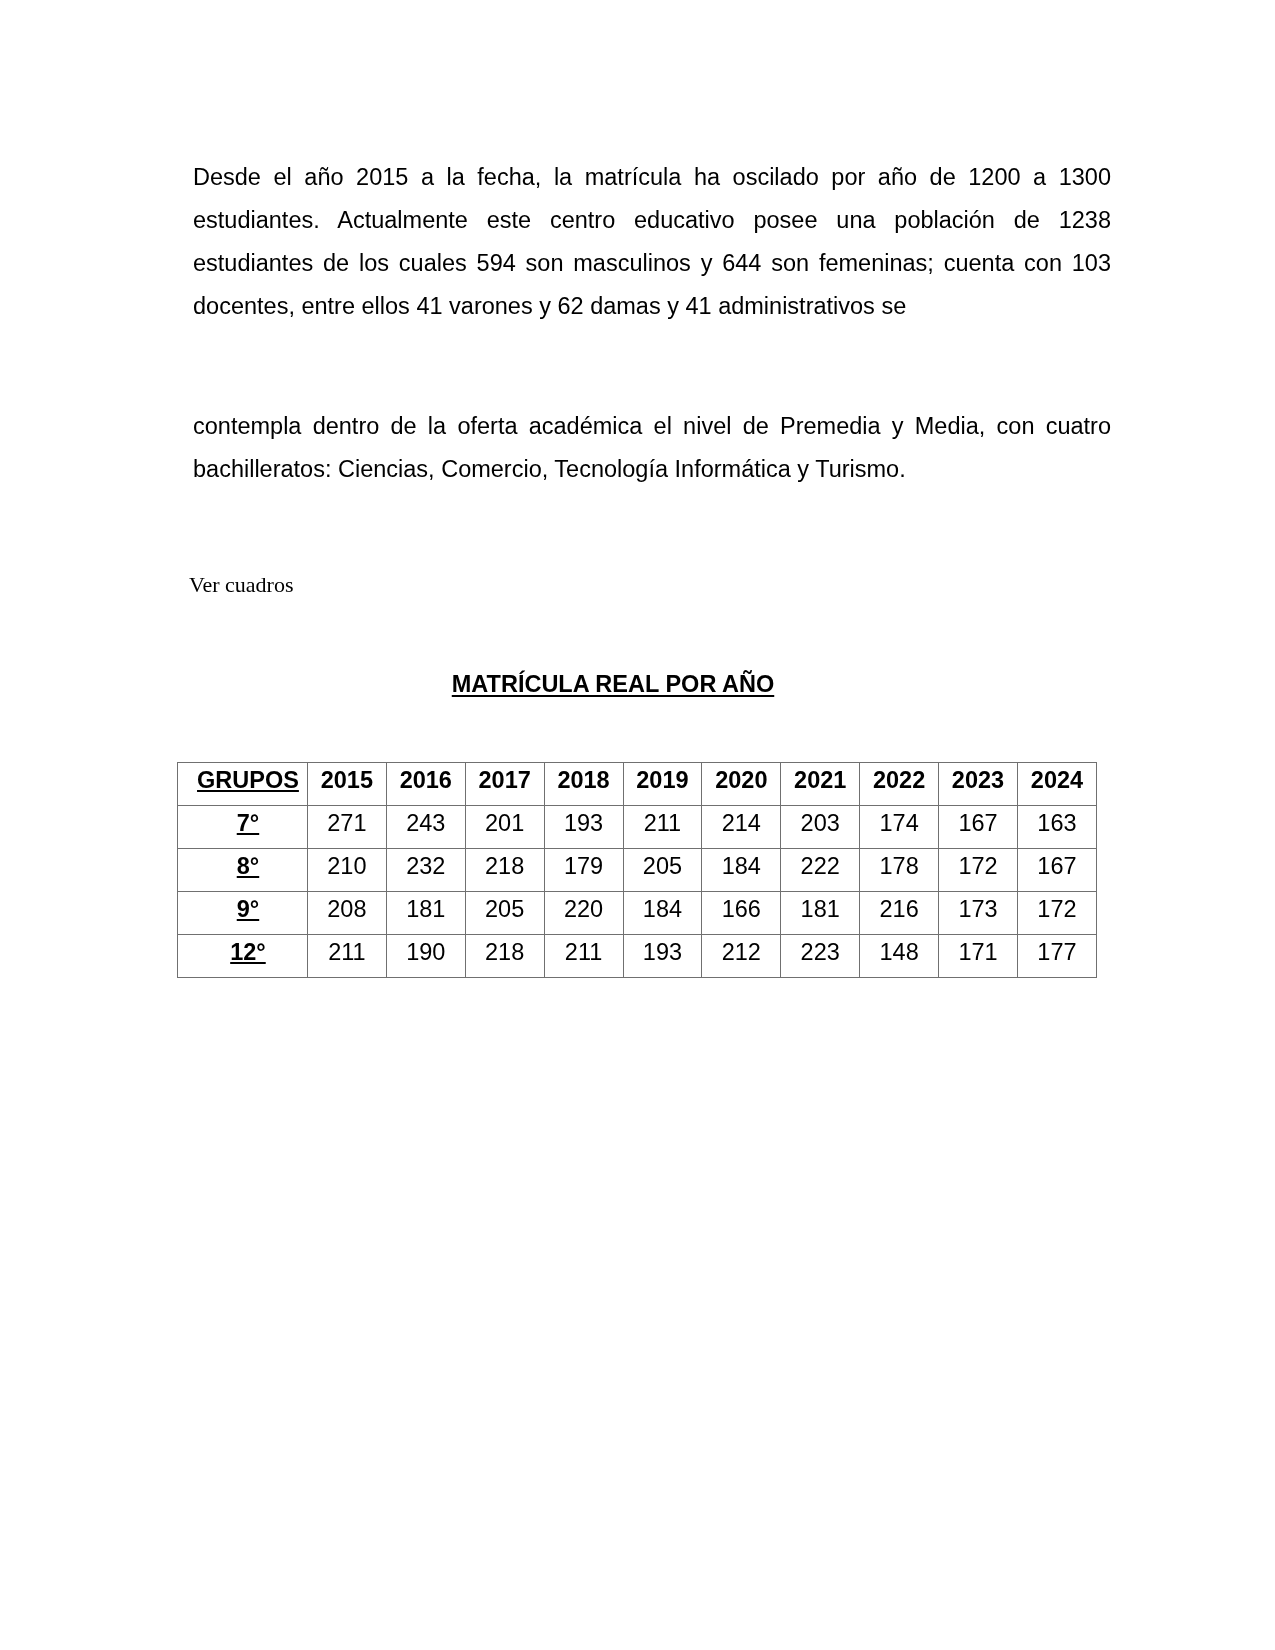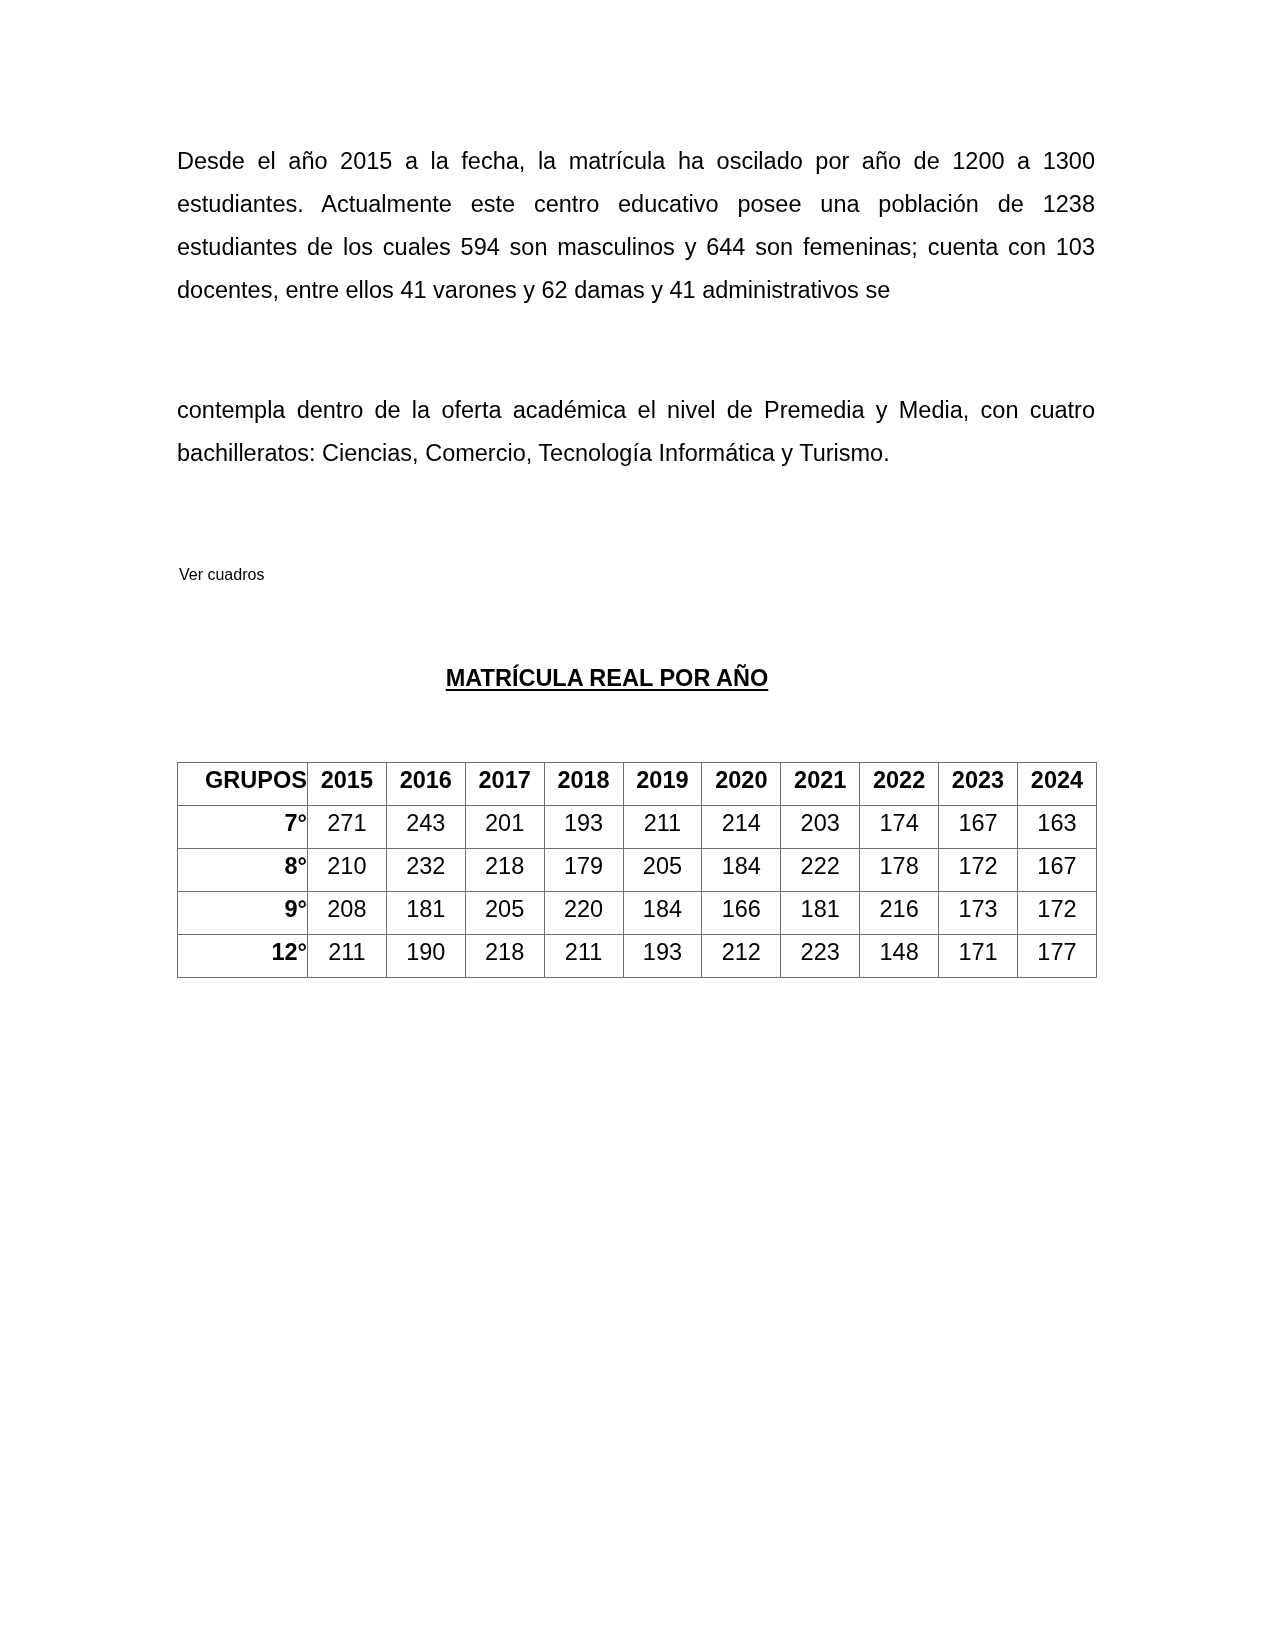--- a/index.html
+++ b/index.html
@@ -1,32 +1,32 @@
 <!DOCTYPE html>
 <html><head>
 <meta charset="utf-8">
 <style>
   html, body { margin: 0; padding: 0; background: #ffffff; }
   body { width: 1275px; height: 1650px; position: relative; overflow: hidden;
          font-family: "Liberation Sans", sans-serif; color: #000; }
   .para { position: absolute; left: 177px; width: 918px; font-size: 23.5px; line-height: 43px;
-          text-align: justify; margin: 0; }
+          text-align: justify; margin: 16px; }
   .para.last-line-left { text-align-last: left; }
   #p1 { top: 140px; }
   #p2 { top: 389px; }
-  #ver { position: absolute; left: 177px; top: 551px; font-size: 16px; line-height: 43px; margin: 2px; }
+  #ver { position: absolute; left: 177px; top: 551px; font-size: 22px; line-height: 43px; margin: 12px; font-family: Liberation Serif, serif; }
   #title { position: absolute; left: 0; width: 1210px; top: 658px; text-align: center;
-           font-size: 23.5px; font-weight: bold; line-height: 36px; margin: 2px; }
+           font-size: 23.5px; font-weight: bold; line-height: 36px; margin: 8px; }
   #title span { text-decoration: underline; text-decoration-thickness: 2px; text-underline-offset: 3px; }
   table { position: absolute; left: 177px; top: 762px; border-collapse: collapse; width: 920px; }
   td, th { border: 1.5px solid #707070; height: 42px; padding: 0; vertical-align: top;
            font-size: 23.5px; line-height: 34px; }
   th { font-weight: bold; }
   td.num { text-align: center; }
-  .first { text-align: right; padding-left: 11px; font-weight: bold; width: 118px; }
+  .first { text-align: center; padding-left: 11px; font-weight: bold; width: 118px; text-decoration: underline; }
   tr.total td { font-weight: bold; }
   th.year, td.num { width: 78px; }
 </style>
 </head>
 <body>
 
 <p id="p1" class="para last-line-left">Desde el año 2015 a la fecha, la matrícula ha oscilado por año de 1200 a 1300 estudiantes.  Actualmente este centro educativo posee una población de 1238 estudiantes de los cuales 594 son masculinos y 644 son femeninas; cuenta con 103 docentes, entre ellos 41 varones y 62 damas y 41 administrativos se</p>
 <p id="p2" class="para last-line-left">contempla dentro de la oferta académica el nivel de Premedia y Media, con cuatro bachilleratos: Ciencias, Comercio, Tecnología Informática y Turismo.</p>
 <p id="ver">Ver cuadros</p>
 

